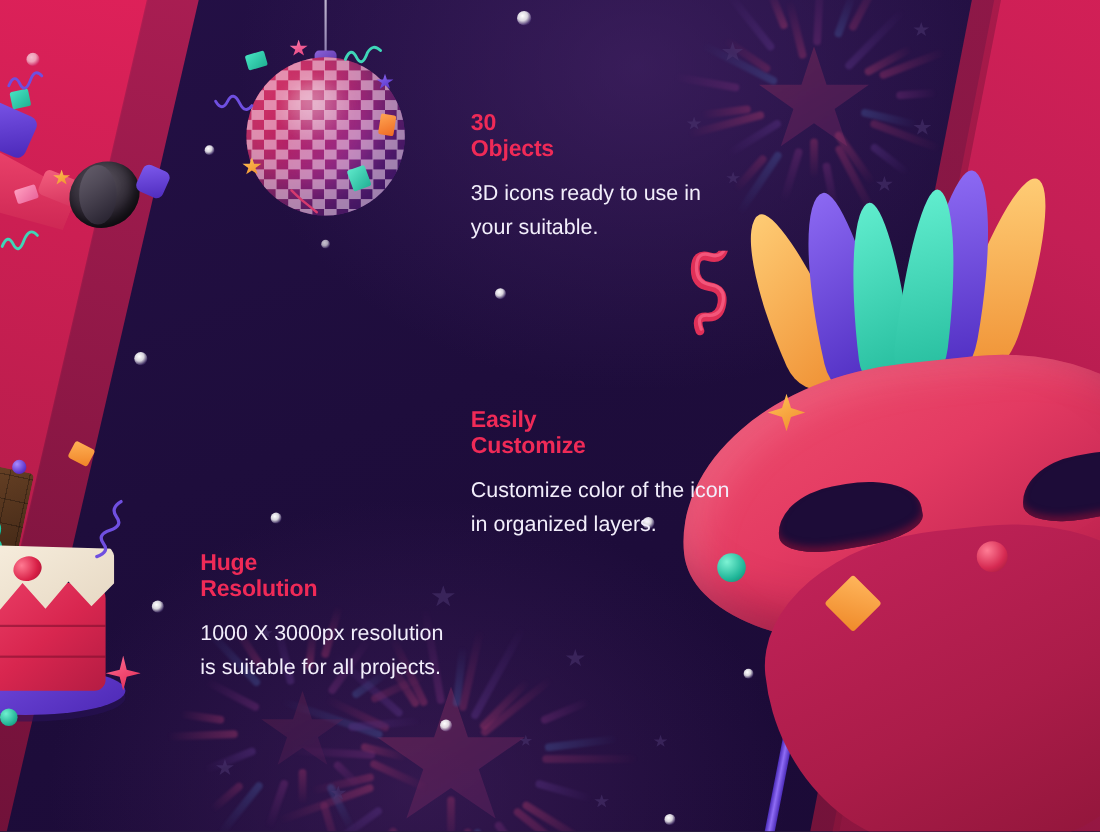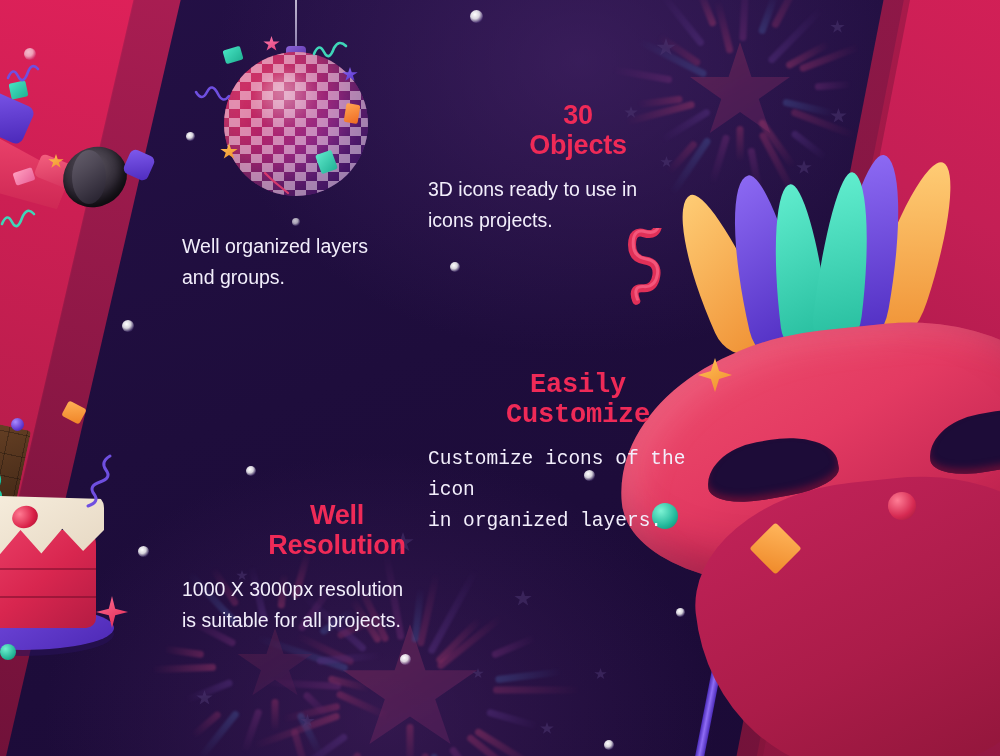--- a/index.html
+++ b/index.html
@@ -44,36 +44,35 @@
     background:radial-gradient(circle at 38% 34%,#fff,rgba(255,255,255,.82) 38%,rgba(190,170,255,.15) 72%,rgba(255,255,255,0) 100%);
   }
 
   
   .band{position:absolute;pointer-events:none;}
 
   
   .block{position:absolute;}
   .block h2{
     margin:0 0 14px 0;
-    font-size:27px;line-height:1.12;
+    font-size:21px;line-height:1.12;
     font-weight:700;letter-spacing:-.2px;
     color:#ef2a57;
     white-space:pre-line;
-    text-align:center;
   }
   .block p{
     margin:0;
     font-size:19.5px;line-height:1.58;
     font-weight:400;
     color:#f2eefb;
     white-space:pre-line;
   }
   .b-objects{left:428px;top:100px;width:300px;}
   .b-layered{left:182px;top:231px;width:290px;}
-  .b-easily {left:428px;top:370px;width:300px;font-family:Liberation Mono, monospace;}
+  .b-easily {left:428px;top:370px;width:300px;}
   .b-huge   {left:182px;top:500px;width:310px;}
 
   
   #disco{position:absolute;left:196px;top:0px;width:200px;height:180px;}
   #disco .cord{
     position:absolute;left:99px;top:0;width:2px;height:52px;
     background:linear-gradient(#d9d2e6,#9d8fc0);opacity:.85;
   }
   #disco .cap{
     position:absolute;left:90px;top:46px;width:20px;height:14px;border-radius:4px;
@@ -479,35 +478,33 @@
 
   <div class="confetti" style="left:652px;top:503px;width:26px;height:26px;border-radius:50%;
               background:radial-gradient(circle at 34% 30%,#7df3d4,#21b79a 62%,#118068 100%);"></div>
   <div class="confetti c-dia" style="left:757px;top:530px;width:37px;height:37px;
               background:linear-gradient(150deg,#ffb65c,#ef8a2a);"></div>
 
   <div class="block b-objects">
     <h2>30
 Objects</h2>
     <p>3D icons ready to use in
-icons projects.</p>
+your suitable.</p>
   </div>
 
   <div class="block b-layered">
-    <p>Well organized layers
-and groups.</p>
   </div>
 
   <div class="block b-easily">
     <h2>Easily
 Customize</h2>
-    <p>Customize icons of the icon
+    <p>Customize color of the icon
 in organized layers.</p>
   </div>
 
   <div class="block b-huge">
-    <h2>Well
+    <h2>Huge
 Resolution</h2>
     <p>1000 X 3000px resolution
 is suitable for all projects.</p>
   </div>
 
 </div>
 
 </body></html>

